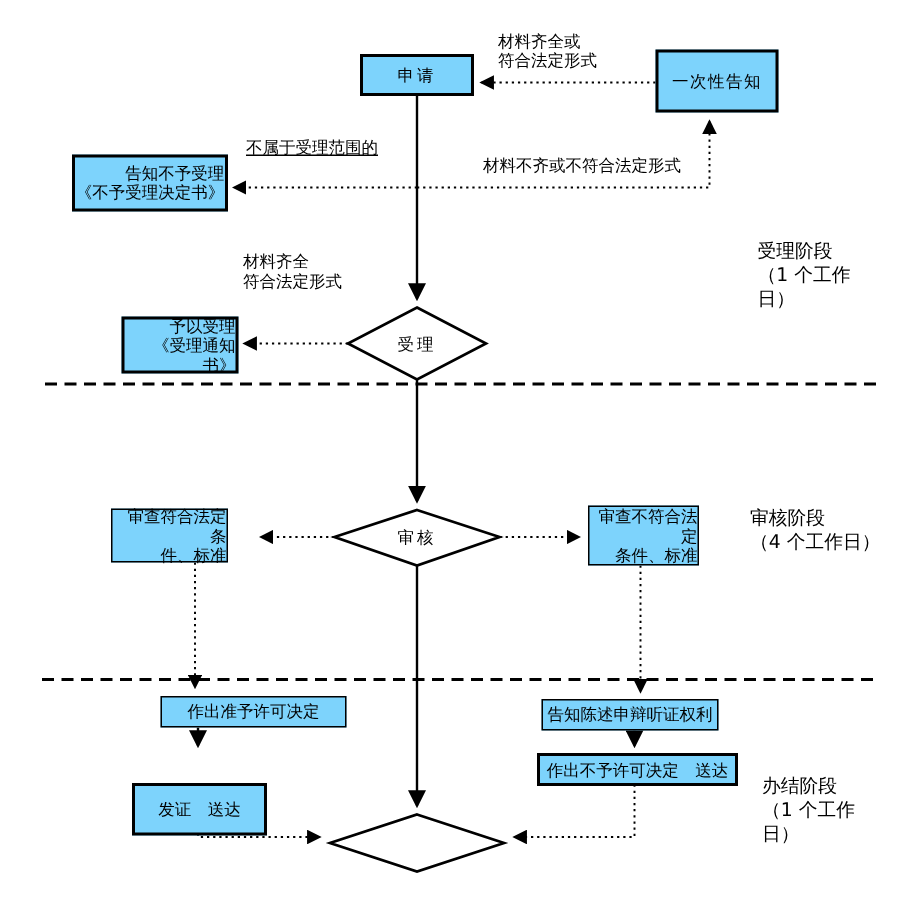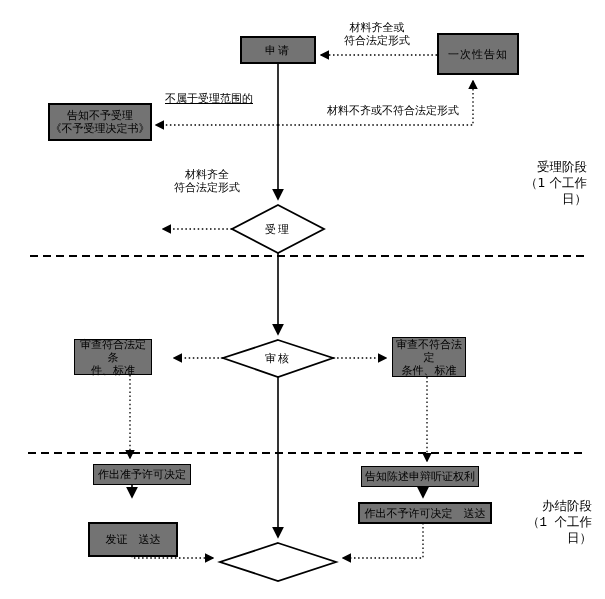--- a/index.html
+++ b/index.html
@@ -3,27 +3,27 @@
 <meta charset="utf-8">
 <style>
   html,body{margin:0;padding:0;background:#ffffff;}
   .canvas{position:relative;width:605px;height:599px;background:#ffffff;overflow:hidden;
           font-family:"DejaVu Sans",sans-serif;color:#000;}
   svg.wires{position:absolute;left:0;top:0;width:605px;height:599px;}
   .solid{stroke:#000;stroke-width:1.6;fill:none;}
   .dotted{stroke:#000;stroke-width:1.3;stroke-dasharray:1.5,2.6;fill:none;}
   .sep{stroke:#000;stroke-width:2;stroke-dasharray:8,5;fill:none;}
   .diamond{fill:#ffffff;stroke:#000;stroke-width:1.8;}
-  .box{position:absolute;box-sizing:border-box;border:2px solid #000;background:#737373;
-       display:flex;align-items:center;justify-content:center;text-align:center;
+  .box{position:absolute;box-sizing:border-box;border:2px solid #000;background:#7dd3fc;
+       display:flex;align-items:center;justify-content:center;text-align:right;
        font-size:11px;line-height:13px;white-space:pre-line;}
   .thin{border-width:1.6px;}
   .dlabel{position:absolute;text-align:center;font-size:11px;letter-spacing:2px;white-space:pre-line;}
-  .elabel{position:absolute;text-align:center;font-size:11px;line-height:13px;white-space:pre-line;}
-  .stage{position:absolute;text-align:right;font-size:12.5px;line-height:16px;white-space:pre-line;}
+  .elabel{position:absolute;text-align:left;font-size:11px;line-height:13px;white-space:pre-line;}
+  .stage{position:absolute;text-align:left;font-size:12.5px;line-height:16px;white-space:pre-line;}
 </style>
 </head>
 <body>
 
 <div class="canvas">
 
   <svg class="wires" viewBox="0 0 605 599">
     <defs>
       <marker id="ah" viewBox="0 0 10 10" refX="8.5" refY="5" markerWidth="7.5" markerHeight="7.5" orient="auto">
         <path d="M0,0 L10,5 L0,10 z" fill="#000"></path>
@@ -55,45 +55,49 @@
     <polygon class="diamond" points="278,543 336,562 278,581 220,562"></polygon>
   </svg>
 
   <div class="box" style="left:240px;top:36px;width:76px;height:28px;letter-spacing:2px;">申请</div>
 
   <div class="box" style="left:437px;top:33px;width:82px;height:42px;letter-spacing:1px;">一次性告知</div>
 
   <div class="box" style="left:48px;top:103px;width:104px;height:38px;">告知不予受理
 《不予受理决定书》</div>
 
+  <div class="box" style="left:81px;top:211px;width:78px;height:38px;">予以受理
+《受理通知书》</div>
 
   <div class="box thin" style="left:74px;top:339px;width:78px;height:36px;">审查符合法定条
 件、标准</div>
 
   <div class="box thin" style="left:392px;top:337px;width:74px;height:40px;">审查不符合法定
 条件、标准</div>
 
-  <div class="box thin" style="left:93px;top:464px;width:98px;height:21px;">作出准予许可决定</div>
+  <div class="box thin" style="left:107px;top:464px;width:124px;height:21px;">作出准予许可决定</div>
 
   <div class="box" style="left:88px;top:522px;width:90px;height:35px;">发证　送达</div>
 
   <div class="box thin" style="left:361px;top:466px;width:118px;height:21px;">告知陈述申辩听证权利</div>
 
   <div class="box" style="left:358px;top:502px;width:134px;height:22px;">作出不予许可决定　送达</div>
 
   <div class="dlabel" style="left:232px;top:222px;width:92px;font-family:Liberation Serif, serif;">受理</div>
   <div class="dlabel" style="left:223px;top:351px;width:110px;">审核</div>
 
   <div class="elabel" style="left:332px;top:21px;width:90px;">材料齐全或
 符合法定形式</div>
   <div class="elabel" style="left:322px;top:104px;width:142px;">材料不齐或不符合法定形式</div>
   <div class="elabel" style="left:164px;top:92px;width:90px;text-decoration:underline;">不属于受理范围的</div>
   <div class="elabel" style="left:162px;top:168px;width:90px;">材料齐全
 符合法定形式</div>
 
   <div class="stage" style="left:505px;top:159px;width:82px;">受理阶段
 （1 个工作
 日）</div>
-  <div class="stage" style="left:508px;top:499px;width:84px;font-family:Liberation Mono, monospace;">办结阶段
+  <div class="stage" style="left:500px;top:337px;width:98px;">审核阶段
+（4 个工作日）</div>
+  <div class="stage" style="left:508px;top:516px;width:84px;">办结阶段
 （1 个工作
 日）</div>
 
 </div>
 
 </body></html>

